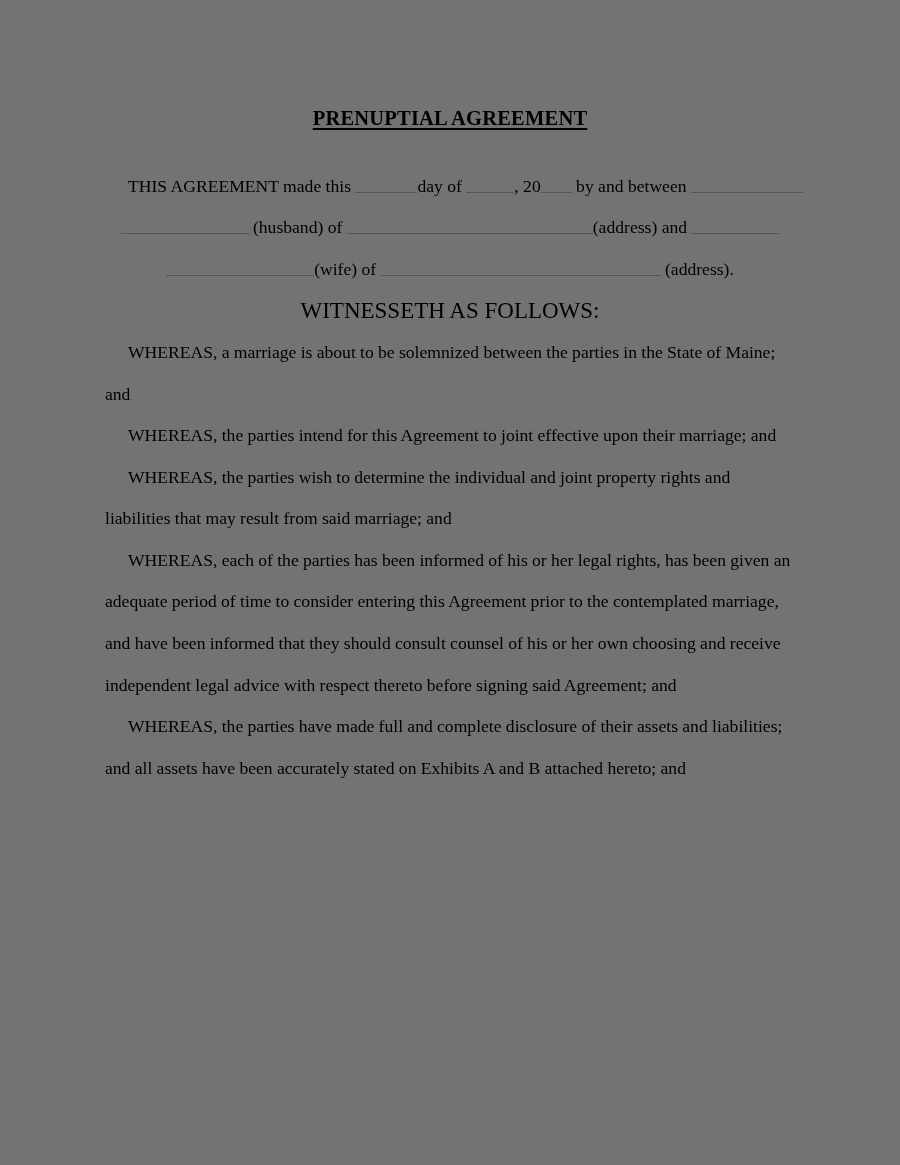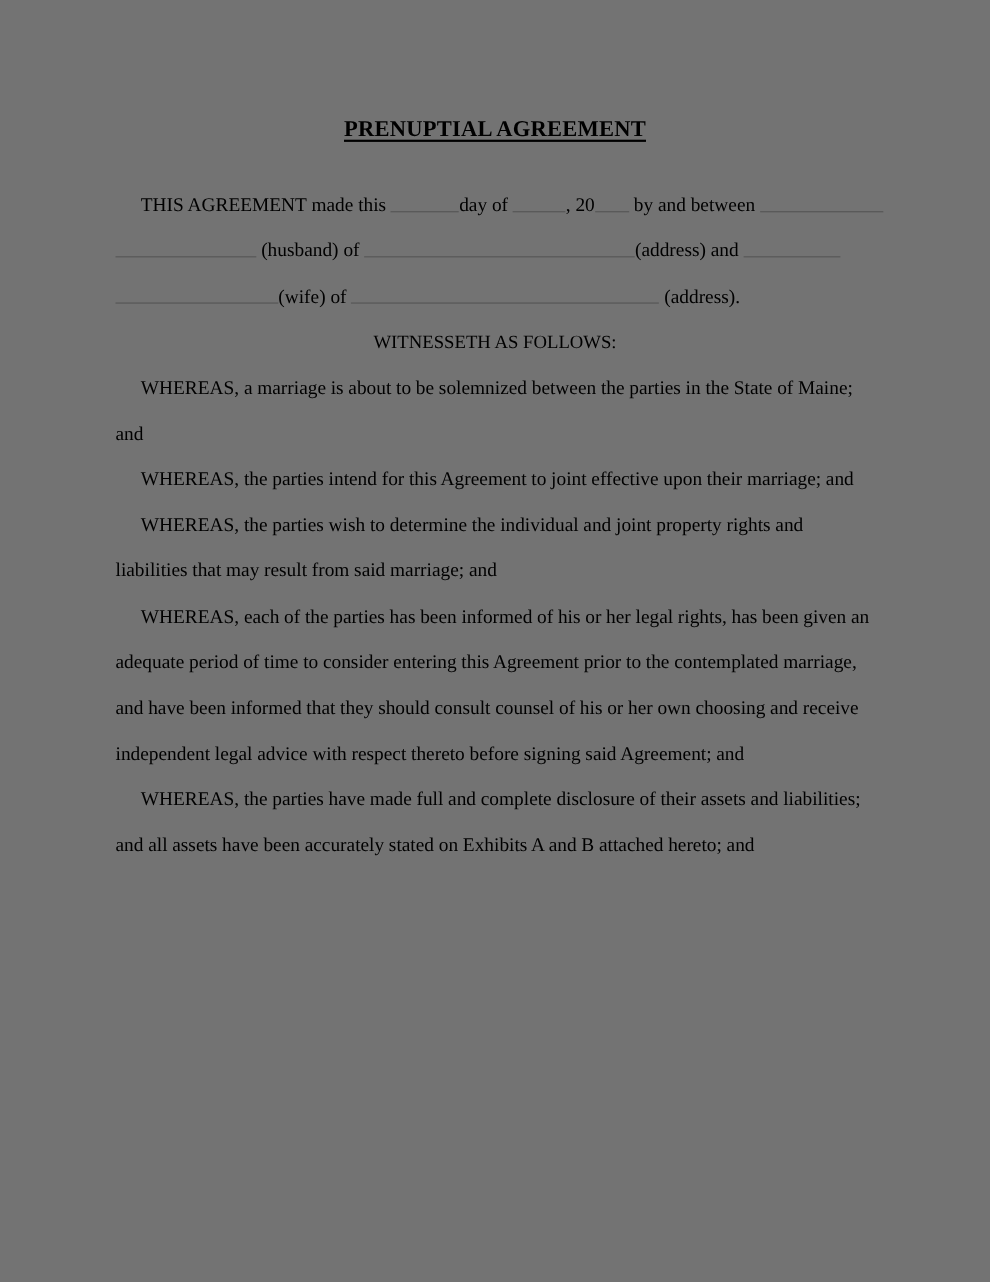--- a/index.html
+++ b/index.html
@@ -44,20 +44,21 @@
     text-decoration: underline;
     text-underline-offset: 3px;
     text-decoration-thickness: 2px;
   }
 
   
   .intro-block {
     margin-top: 36px;
     font-size: 17.6px;
     line-height: 41.6px;
+    text-align: center;
   }
   .intro-line {
     white-space: nowrap;
   }
   .intro-line.l1 { text-indent: 23px; }
 
   
   .blank {
     display: inline-block;
     border-bottom: 1.4px solid #555555;
@@ -71,21 +72,21 @@
   .blank.w-name1   { width: 112px; }
   .blank.w-name2   { width: 128px; }
   .blank.w-addr1   { width: 246px; }
   .blank.w-name3   { width: 88px; }
   .blank.w-name4   { width: 148px; }
   .blank.w-addr2   { width: 280px; }
 
   
   .witnesseth {
     text-align: center;
-    font-size: 17px;
+    font-size: 23px;
     line-height: 41.6px;
     margin: 0;
   }
 
   
   .clause {
     font-size: 17.6px;
     line-height: 41.6px;
     margin: 0;
     text-indent: 23px;

